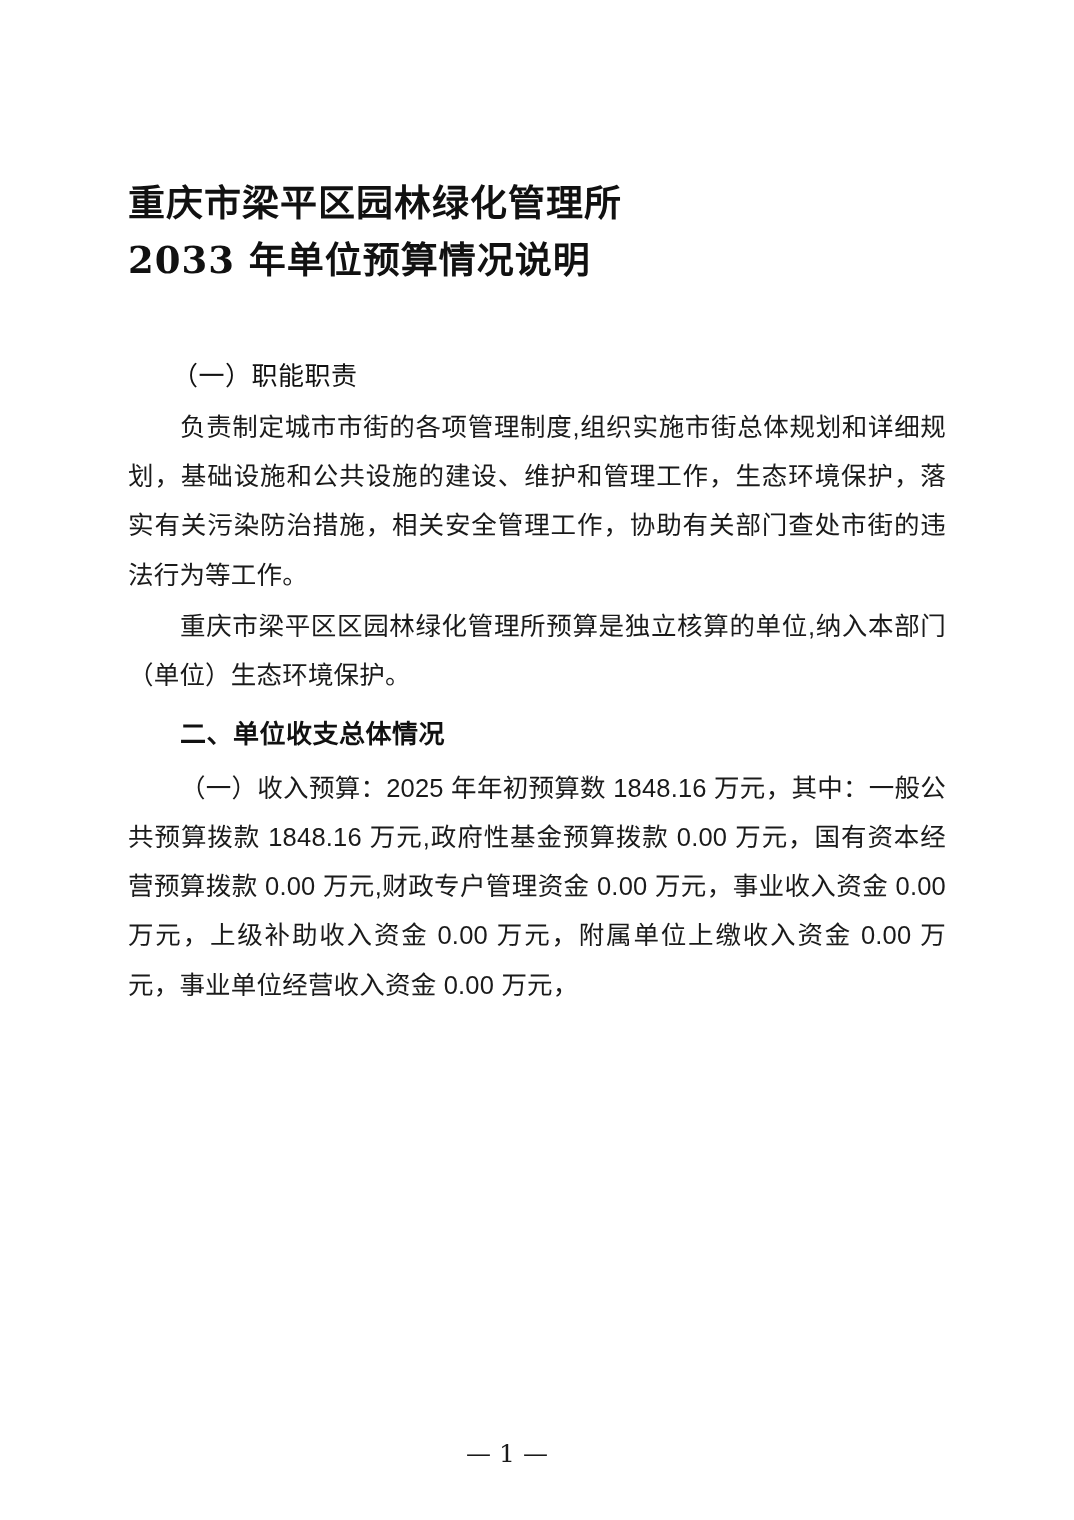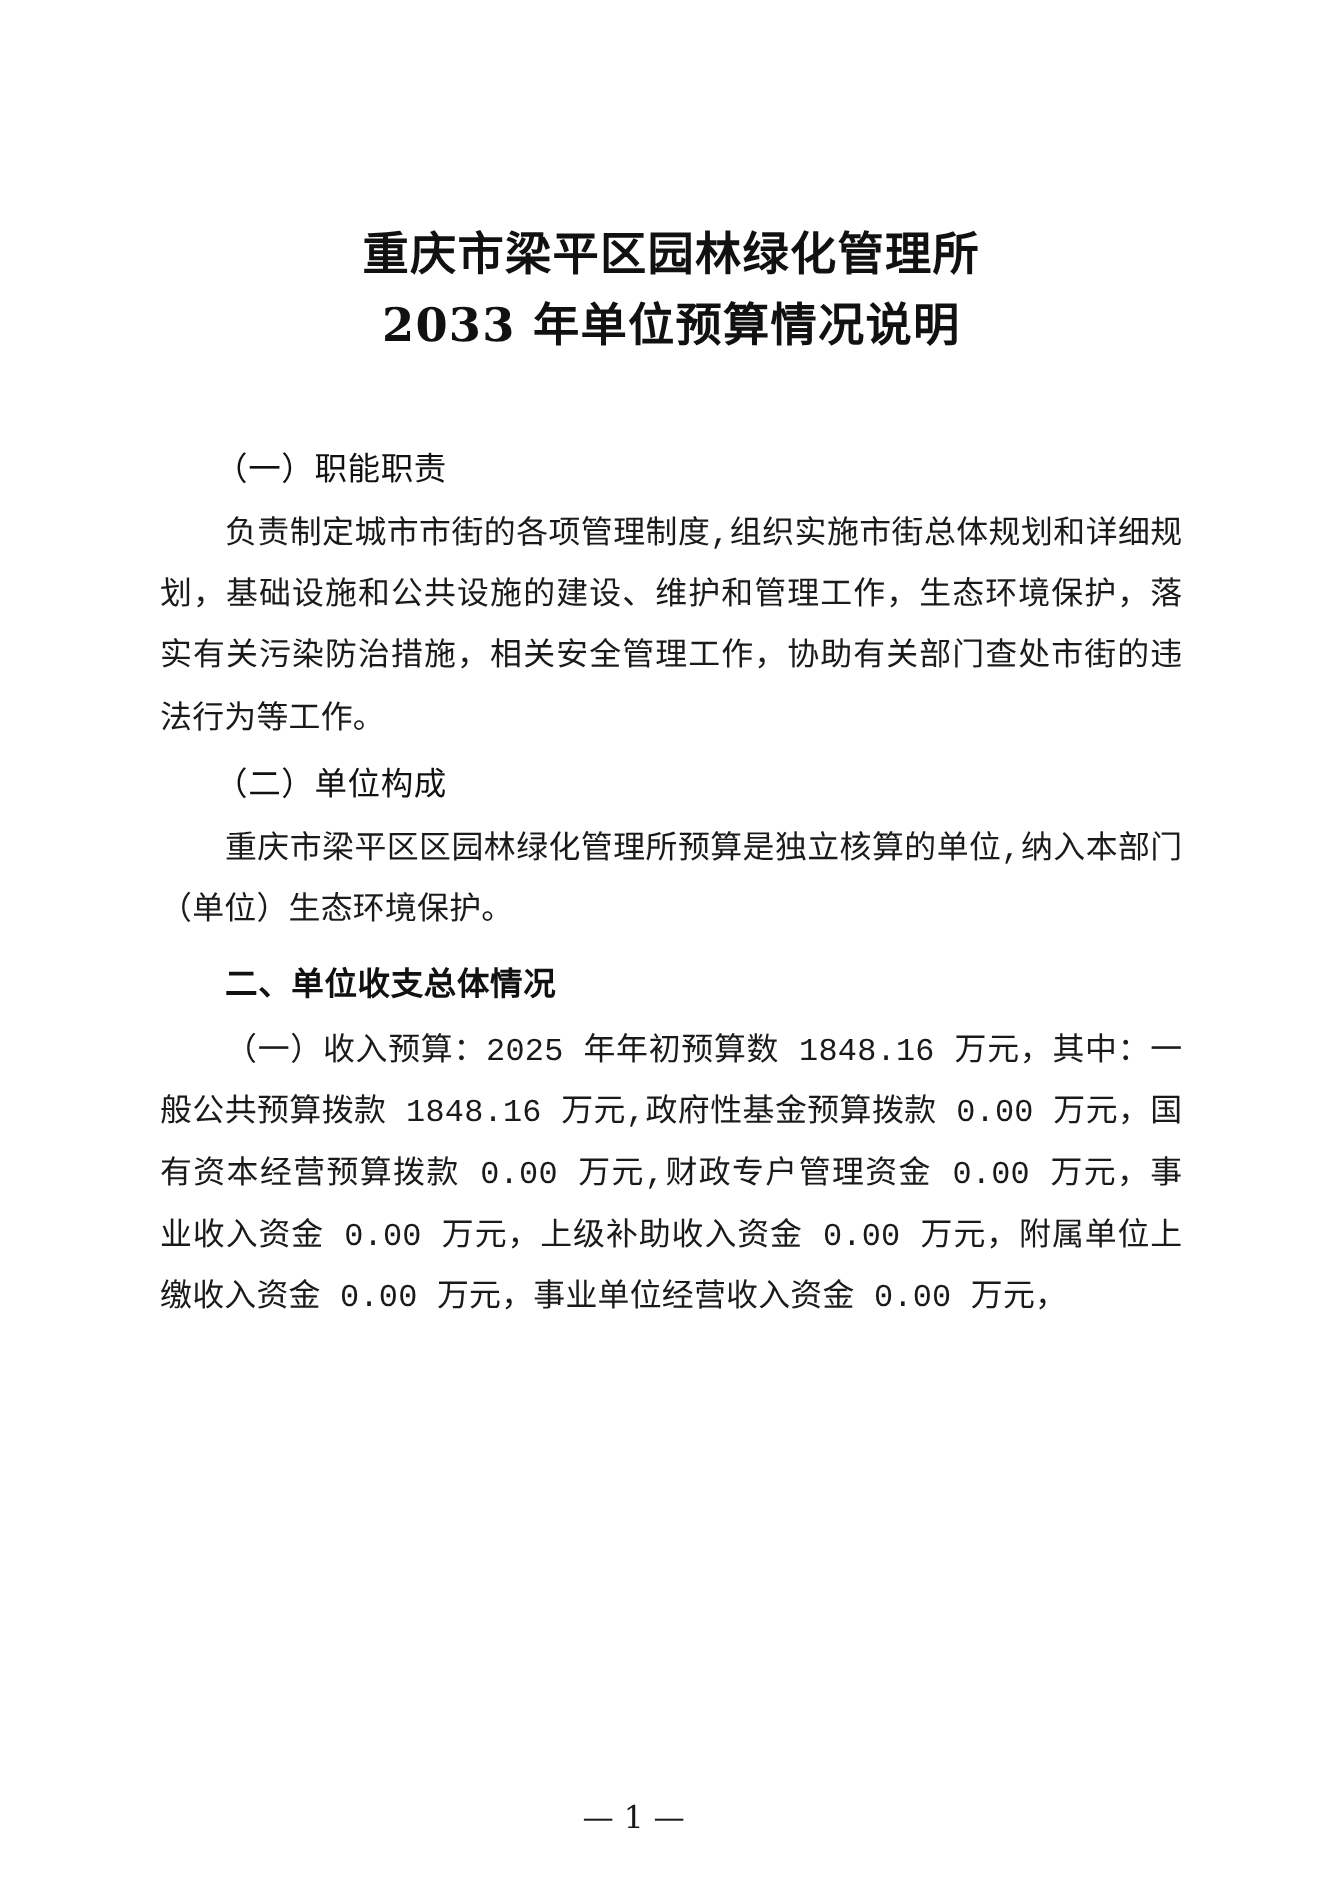--- a/index.html
+++ b/index.html
@@ -18,21 +18,21 @@
   }
   .page {
     width: 1074px;
     height: 1520px;
     box-sizing: border-box;
     padding: 175px 128px 60px 128px;
     position: relative;
     background: #fff;
   }
   .doc-title {
-    text-align: center;
+    text-align: left;
     font-family: "DejaVu Serif", "Liberation Serif", serif;
     font-weight: bold;
     font-size: 37px;
     line-height: 1.55;
     letter-spacing: 1px;
     color: #111;
     margin: 0 0 0 0;
   }
   .doc-title .line {
     display: block;
@@ -55,21 +55,21 @@
     font-family: "DejaVu Serif", "Liberation Serif", serif;
     font-weight: normal;
     font-size: 26px;
     line-height: 1.9;
     letter-spacing: 0.5px;
     text-indent: 44px;
     margin: 4px 0 2px 0;
     color: #111;
   }
   p.body-text {
-    font-family: Liberation Mono, monospace;
+    font-family: Liberation Sans, sans-serif;
     font-size: 25.5px;
     line-height: 1.93;
     letter-spacing: 0.2px;
     text-indent: 52px;
     margin: 0 0 2px 0;
     text-align: justify;
     text-justify: inter-ideograph;
     color: #1a1a1a;
   }
   p.body-text.tight {
@@ -98,21 +98,20 @@
     <span class="line">2033 年单位预算情况说明</span>
   </h1>
 
   <div class="spacer-after-title"></div>
 
 
   <h3 class="h-sub">（一）职能职责</h3>
 
   <p class="body-text">负责制定城市市街的各项管理制度,组织实施市街总体规划和详细规划，基础设施和公共设施的建设、维护和管理工作，生态环境保护，落实有关污染防治措施，相关安全管理工作，协助有关部门查处市街的违法行为等工作。</p>
 
-  <h3 class="h-sub">（二）单位构成</h3>
 
 
   <p class="body-text">重庆市梁平区区园林绿化管理所预算是独立核算的单位,纳入本部门（单位）生态环境保护。</p>
 
   <h2 class="h-section">二、单位收支总体情况</h2>
 
   <p class="body-text tight">（一）收入预算：2025 年年初预算数 1848.16 万元，其中：一般公共预算拨款 1848.16 万元,政府性基金预算拨款 0.00 万元，国有资本经营预算拨款 0.00 万元,财政专户管理资金 0.00 万元，事业收入资金 0.00 万元，上级补助收入资金 0.00 万元，附属单位上缴收入资金 0.00 万元，事业单位经营收入资金 0.00 万元，</p>
 
   <div class="page-number">— 1 —</div>
 

